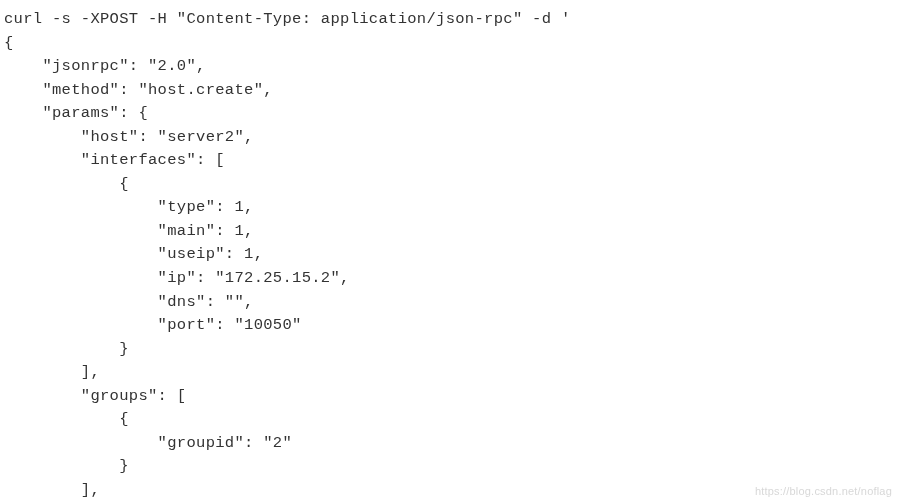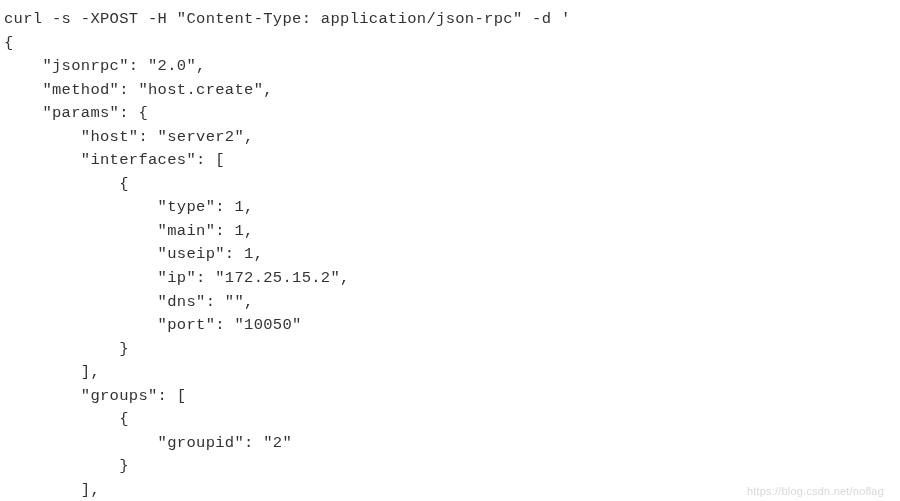--- a/index.html
+++ b/index.html
@@ -19,21 +19,21 @@
     }
     .code-block {
       white-space: pre;
       padding: 8px 4px;
       line-height: 1.52;
       letter-spacing: 0.3px;
     }
     .watermark {
       position: absolute;
       bottom: 4px;
-      right: 16px;
+      right: 8px;
       font-family: Arial, sans-serif;
       font-size: 11px;
       color: #d8d8d8;
       letter-spacing: 0.2px;
     }
   </style>
 </head>
 <body>
 
 <div class="code-block"><span>curl -s -XPOST -H "Content-Type: application/json-rpc" -d '</span>

